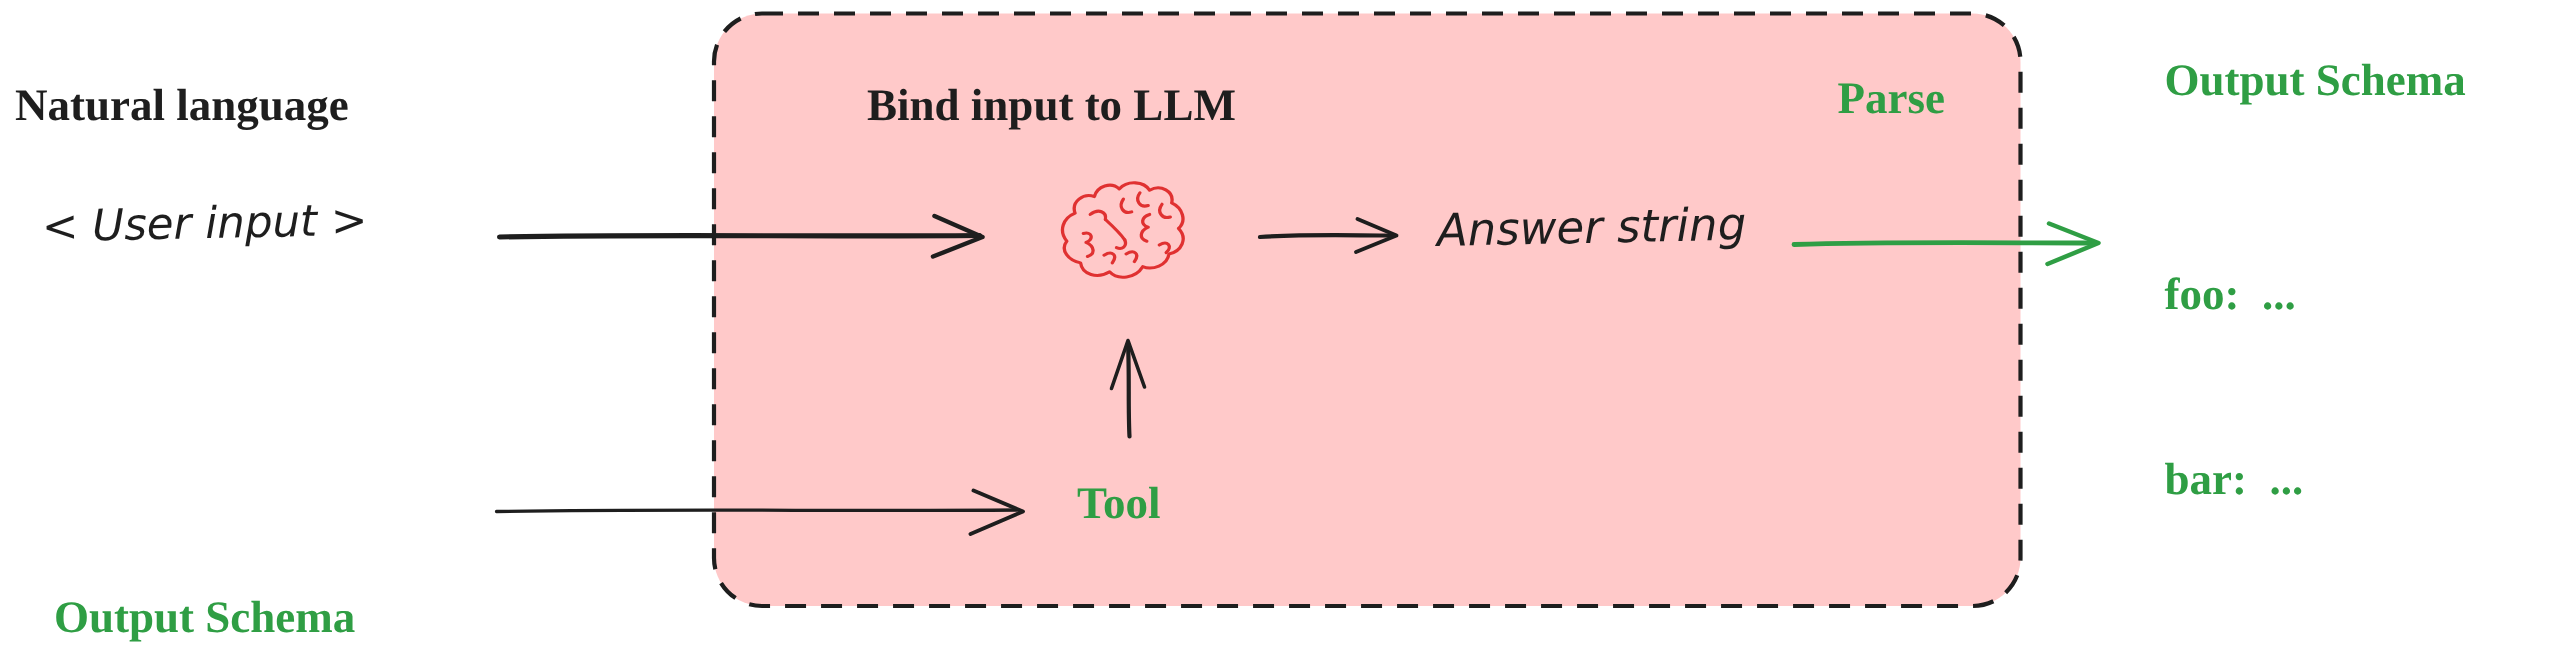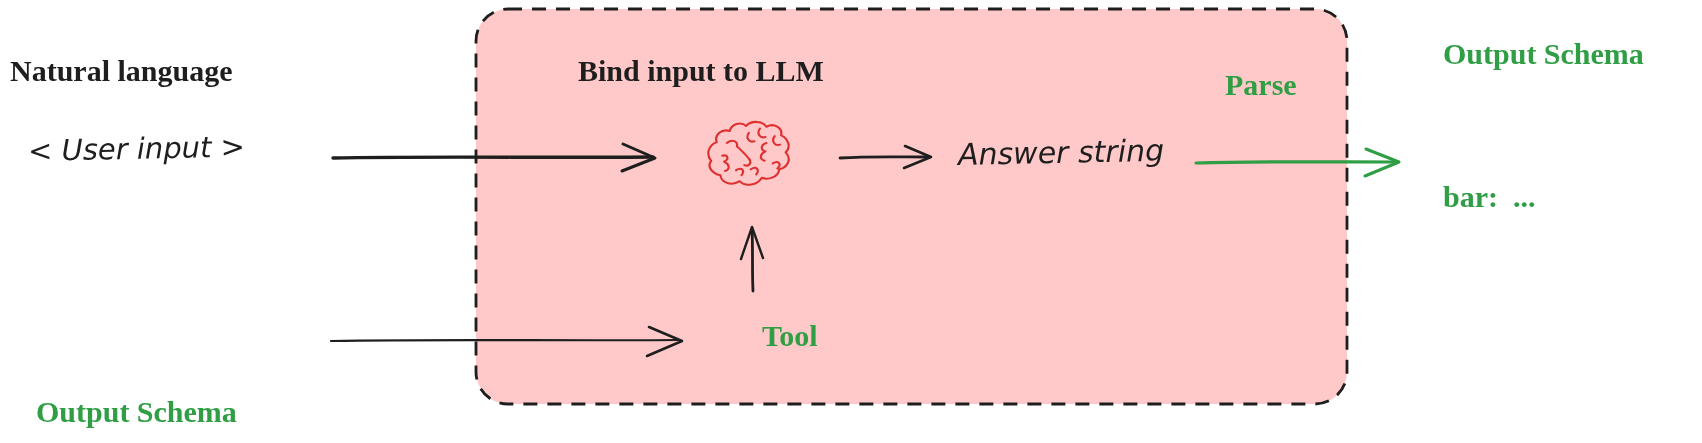--- a/index.html
+++ b/index.html
@@ -75,31 +75,32 @@
       <path d="M741,259 L752,227 L763,258" stroke-width="2.4"></path>
     </g>
   </svg>
 
   <div class="t mono ink" style="left:10px;top:53px;">Natural language</div>
 
   <div class="t hand ink tilt" style="left:28px;top:133px;">&lt; User input &gt;</div>
 
   <div class="t mono ink" style="left:578px;top:53px;">Bind input to LLM</div>
 
-  <div class="t mono green" style="left:1225px;top:67px;">Parse</div>
+  <div class="t mono green" style="left:1225px;top:48px;">Parse</div>
 
   <div class="t hand ink tilt" style="left:958px;top:137px;font-size:30px;">Answer string</div>
 
-  <div class="t mono green" style="left:718px;top:318px;margin-left:44px;">Tool</div>
+  <div class="t mono green" style="left:718px;top:318px;">Tool</div>
 
   <div class="t mono green lines40" style="left:36px;top:312px;">
     <div>Output Schema</div>
     
     
   </div>
 
   <div class="t mono green" style="left:1443px;top:36px;">Output Schema</div>
 
   <div class="t mono green lines" style="left:1443px;top:94px;">
+    <div>foo:  ...</div>
     <div>bar:  ...</div>
   </div>
 
 </div>
 
 </body></html>

